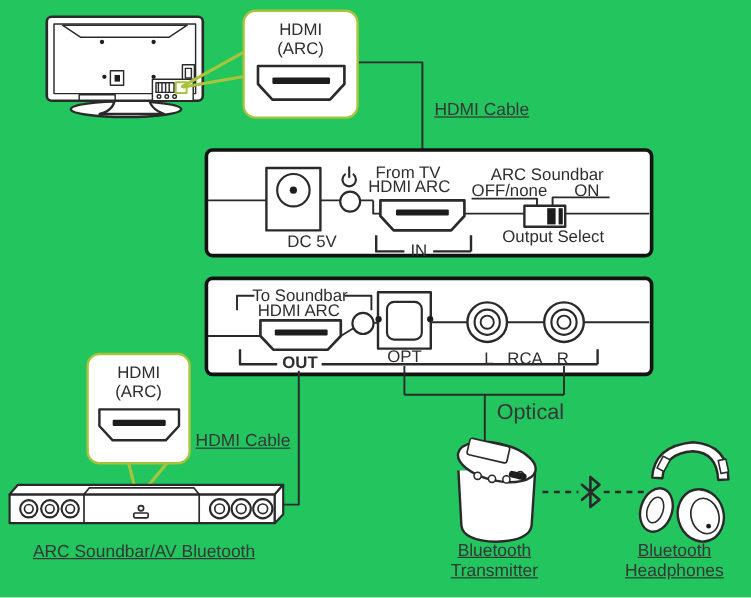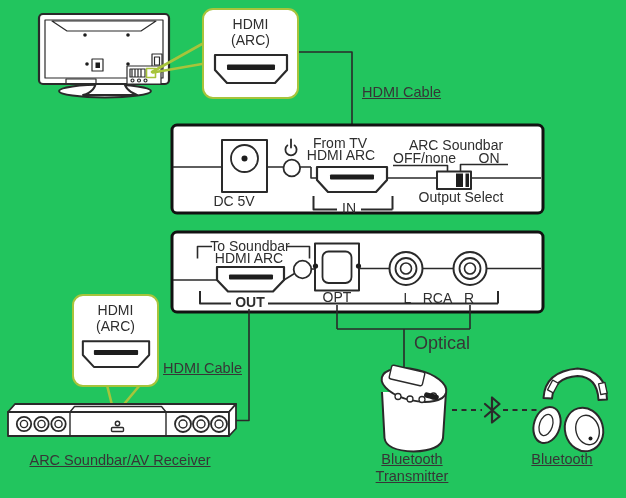--- a/index.html
+++ b/index.html
@@ -207,32 +207,33 @@
   </div>
 
   <div class="lbl t14" style="left:362px;top:85px;">HDMI Cable</div>
 
   <div class="lbl t11 ctr" style="left:340px;top:138px;">From TV</div>
   <div class="lbl t11 ctr" style="left:341px;top:150px;">HDMI ARC</div>
   <div class="lbl t11 ctr" style="left:456px;top:140px;">ARC Soundbar</div>
   <div class="lbl t11" style="left:393px;top:152.5px;">OFF/none</div>
   <div class="lbl t11 ctr" style="left:489px;top:152.5px;">ON</div>
   <div class="lbl t11 ctr" style="left:461px;top:192px;text-align:center;">Output Select</div>
-  <div class="lbl t11 ctr" style="left:234px;top:196px;">DC 5V</div>
+  <div class="lbl t11 ctr" style="left:260px;top:196px;">DC 5V</div>
   <div class="lbl t11 ctr" style="left:349px;top:203px;">IN</div>
 
   <div class="lbl t11 ctr" style="left:250px;top:241px;text-align:center;">To Soundbar</div>
   <div class="lbl t11 ctr" style="left:249px;top:253px;">HDMI ARC</div>
   <div class="lbl t11 ctr" style="left:250px;top:297px;font-weight:bold;">OUT</div>
   <div class="lbl t11 ctr" style="left:337px;top:292px;text-align:right;">OPT</div>
   <div class="lbl t11 ctr" style="left:407.5px;top:293px;">L</div>
   <div class="lbl t11 ctr" style="left:437.5px;top:293px;">RCA</div>
   <div class="lbl t11 ctr" style="left:469px;top:293px;">R</div>
 
   <div class="lbl t14" style="left:163px;top:361px;">HDMI Cable</div>
   <div class="lbl t15" style="left:414px;top:335px;">Optical</div>
 
-  <div class="lbl t14 ctr" style="left:120px;top:453px;">ARC Soundbar/AV Receiver</div>
+  <div class="lbl t14 ctr" style="left:120px;top:453px;">ARC Soundbar/AV Bluetooth</div>
   <div class="lbl t14 ctr" style="left:412px;top:452px;">Bluetooth</div>
   <div class="lbl t14 ctr" style="left:412px;top:468.5px;">Transmitter</div>
   <div class="lbl t14 ctr" style="left:562px;top:452px;">Bluetooth</div>
+  <div class="lbl t14 ctr" style="left:562px;top:468.5px;">Headphones</div>
 
 </div>
 
 </body></html>

